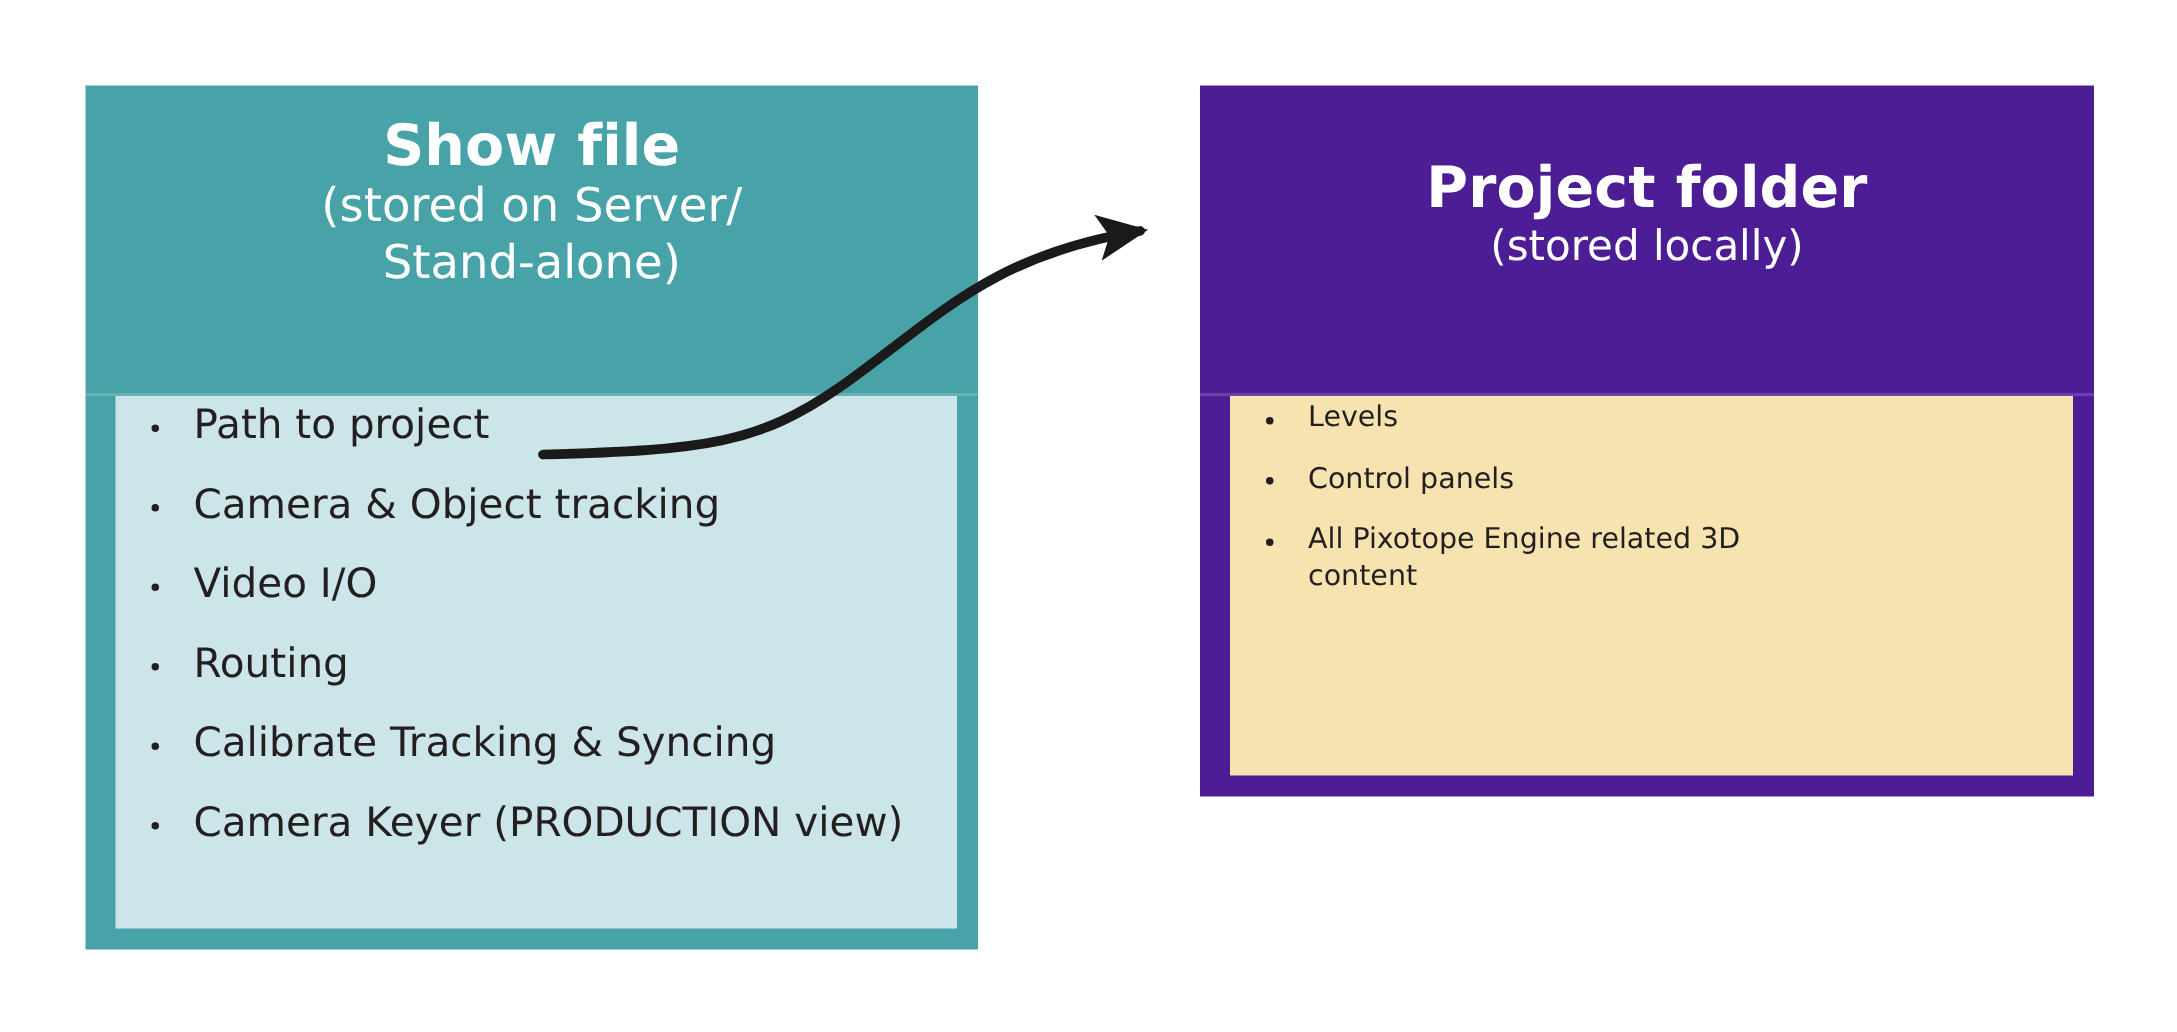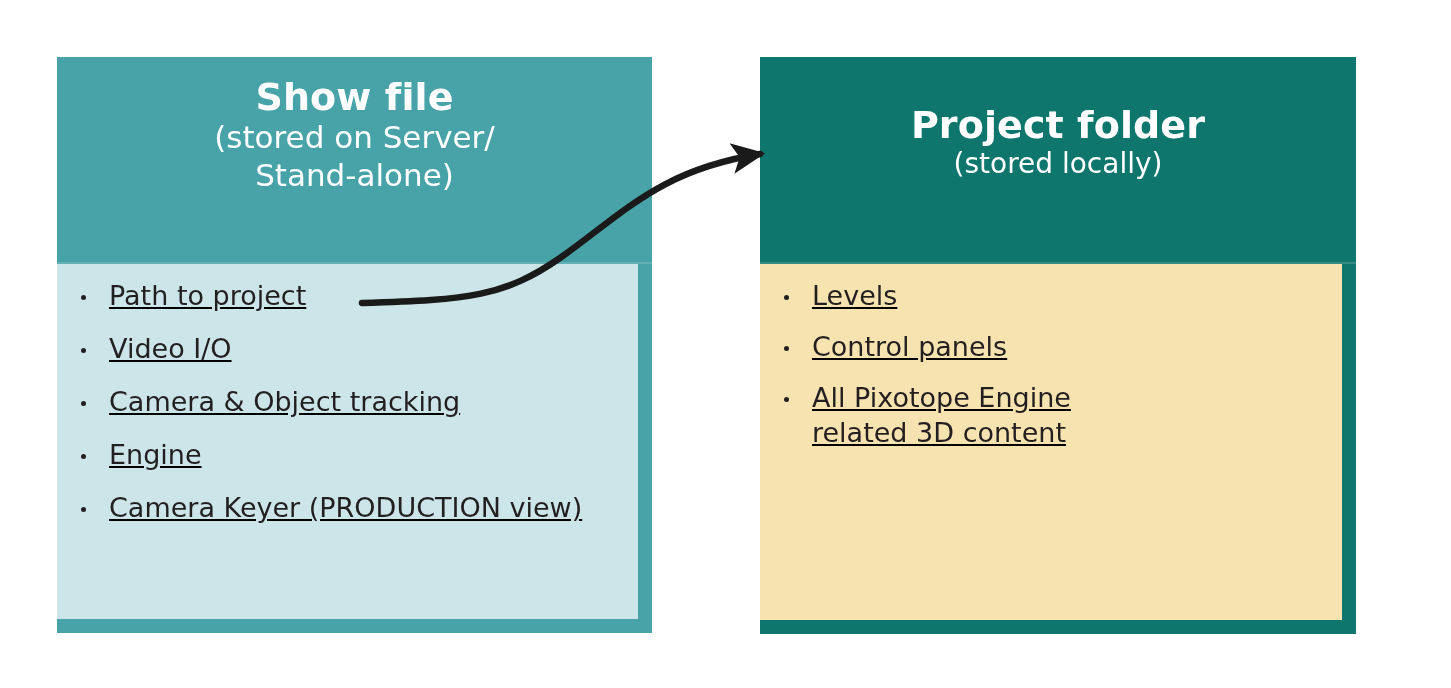--- a/index.html
+++ b/index.html
@@ -50,24 +50,23 @@
     position: absolute;
     left: 0;
     right: 0;
     height: 2px;
     bottom: 0;
     background: rgba(255,255,255,0.16);
   }
 
   .panel-body {
     flex: 1 1 auto;
-    margin: 0 14px 14px 0;
-    padding: 14px 4px 10px 18px;
+    margin: 0 14px 14px 20px;
+    padding: 2px 4px 10px 18px;
     overflow: hidden;
-    text-decoration: underline;
   }
 
   .bullet-list { list-style: none; }
 
   .bullet-list li {
     position: relative;
     padding-left: 34px;
     color: #231f20;
     line-height: 1.30;
   }
@@ -100,37 +99,37 @@
     background: #cce5e9;
   }
   #panel-show-file .bullet-list li {
     font-size: 27px;
     margin-bottom: 18px;
   }
   #panel-show-file .bullet-list li:last-child { margin-bottom: 0; }
 
   
   #panel-project-folder {
-    left: 760px;
+    left: 800px;
     top: 57px;
     width: 596px;
-    height: 577px;
-    background: #0f766e;
+    height: 474px;
+    background: #4c1d95;
   }
   #panel-project-folder .panel-header {
     height: 207px;
     padding-top: 46px;
   }
   #panel-project-folder .panel-title   { font-size: 38px; }
   #panel-project-folder .panel-subtitle{ font-size: 28px; }
   #panel-project-folder .panel-body {
     background: #f7e3b0;
   }
   #panel-project-folder .bullet-list li {
-    font-size: 27px;
+    font-size: 19px;
     margin-bottom: 16px;
   }
   #panel-project-folder .bullet-list li:last-child { margin-bottom: 0; }
 
   
   #connector-arrow {
     position: absolute;
     left: 0;
     top: 0;
     width: 1451px;
@@ -151,29 +150,33 @@
       <div class="header-rule"></div>
     </div>
     <div class="panel-body">
       <ul class="bullet-list">
         <li>
           <span class="dot"></span>
           <span>Path to project</span>
         </li>
         <li>
           <span class="dot"></span>
+          <span>Camera &amp; Object tracking</span>
+        </li>
+        <li>
+          <span class="dot"></span>
           <span>Video I/O</span>
         </li>
         <li>
           <span class="dot"></span>
-          <span>Camera &amp; Object tracking</span>
-        </li>
-        <li>
-          <span class="dot"></span>
-          <span>Engine</span>
+          <span>Routing</span>
+        </li>
+        <li>
+          <span class="dot"></span>
+          <span>Calibrate Tracking &amp; Syncing</span>
         </li>
         <li>
           <span class="dot"></span>
           <span>Camera Keyer (PRODUCTION view)</span>
         </li>
       </ul>
     </div>
   </div>
 
   <div class="panel" id="panel-project-folder">

